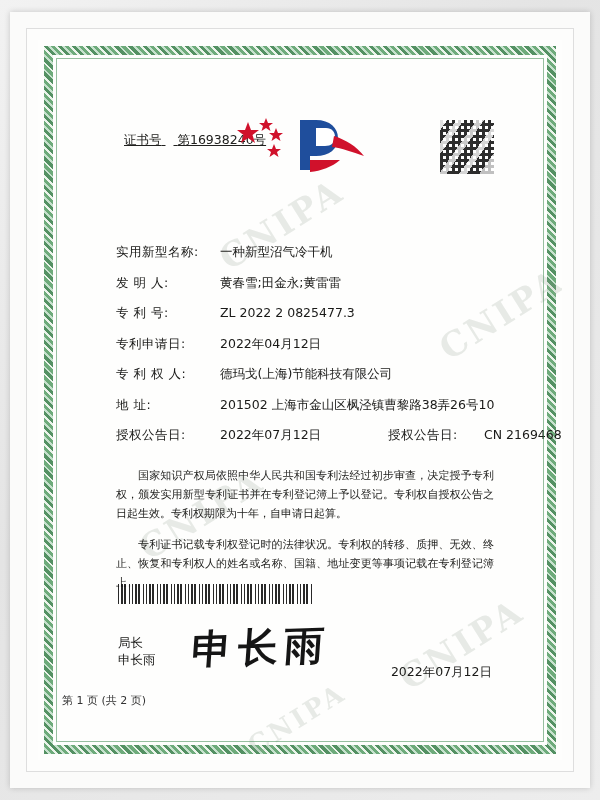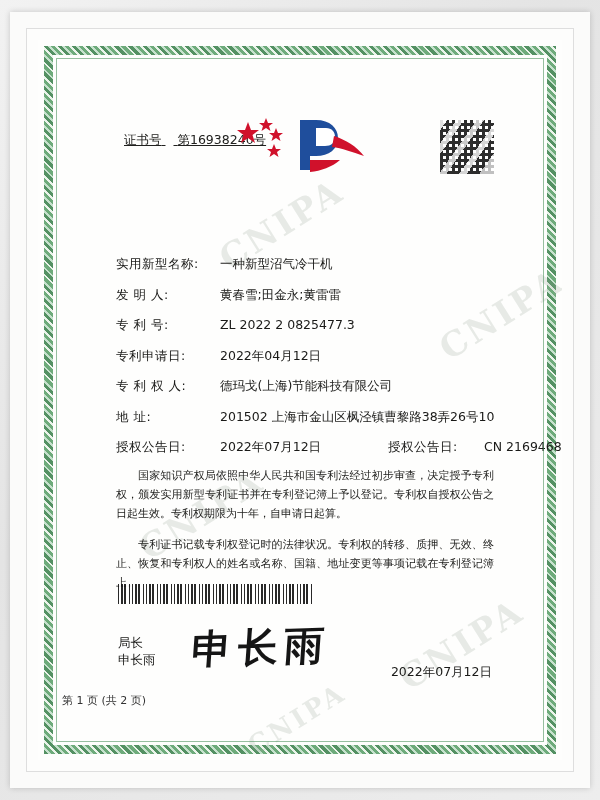--- a/index.html
+++ b/index.html
@@ -135,21 +135,20 @@
     letter-spacing: 4px;
     color: #111;
   }
 
   
   .fields {
     position: absolute;
     left: 54px;
     right: 44px;
     top: 180px;
-    margin-top: 12px;
   }
   .row {
     display: flex;
     align-items: baseline;
     margin-bottom: 13.5px;
     font-size: 12.5px;
     color: #1a1a18;
   }
   .lab {
     width: 104px;

